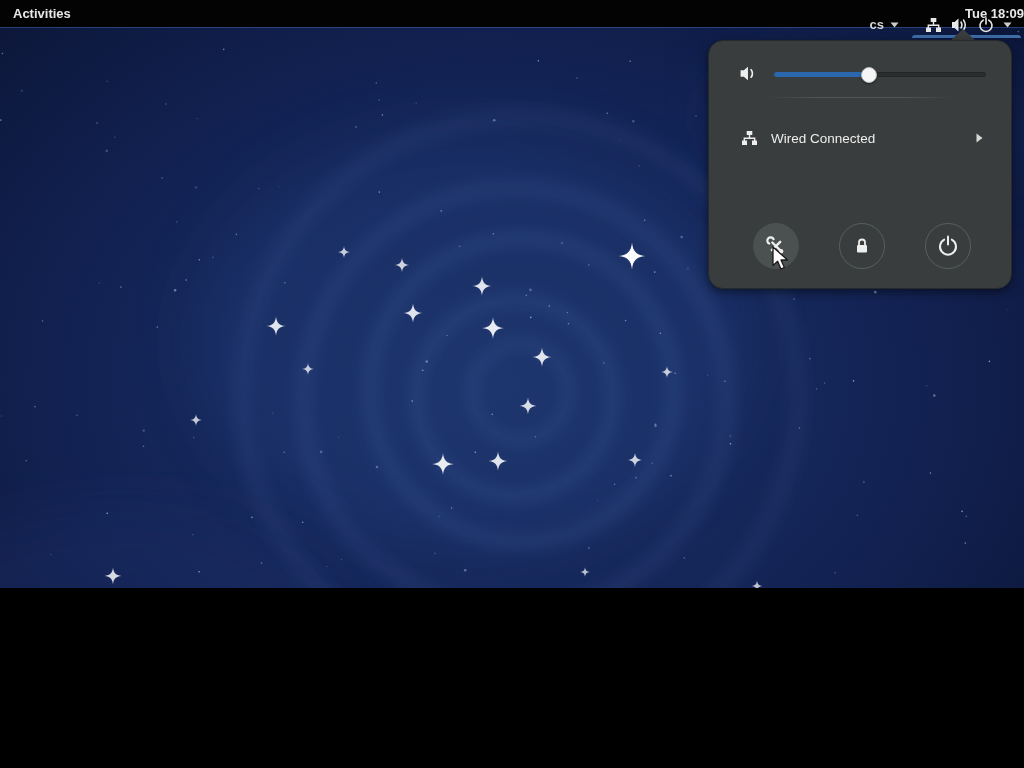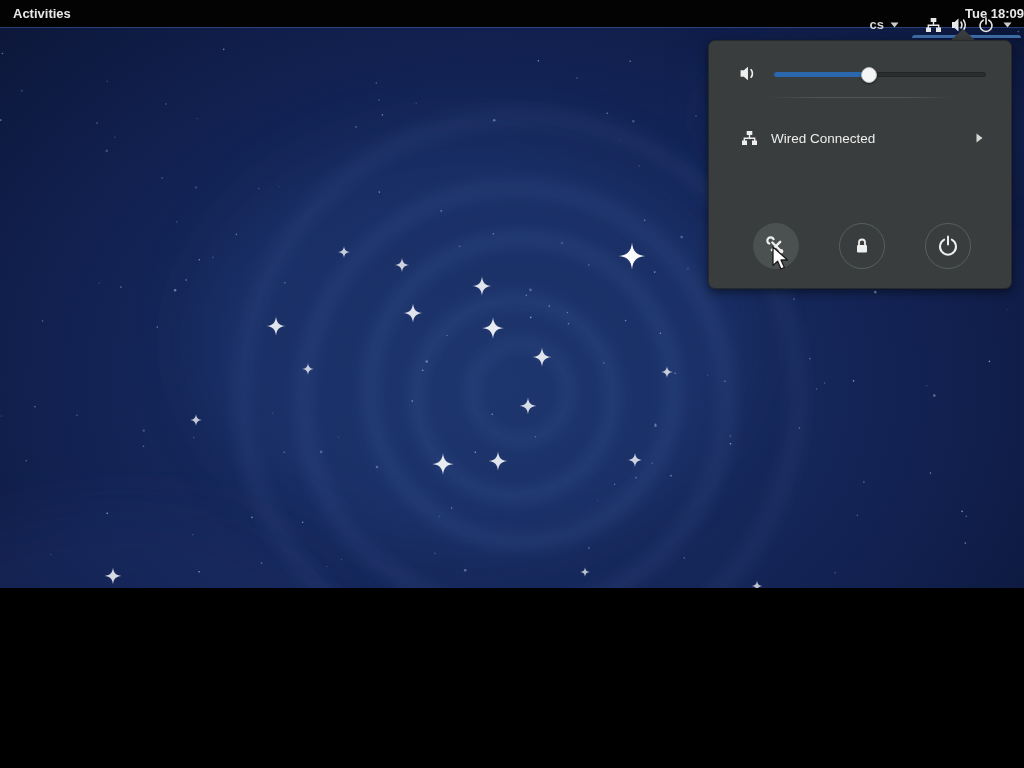--- a/index.html
+++ b/index.html
@@ -33,21 +33,21 @@
   .aggregate .underline { position:absolute; left:1px; right:3px; bottom:0; height:3px;
                           background:#3e6da7; border-radius:3px 3px 0 0; }
   .bar-icon { display:flex; align-items:center; }
 
   
   .menu-arrow { position:absolute; left:950px; top:29px; width:0; height:0; z-index:11;
     border-left:13px solid transparent; border-right:13px solid transparent;
     border-bottom:12px solid #393d3d; }
   .panel {
     position:absolute; left:708px; top:40px; width:304px; height:249px; z-index:11;
-    background:#393d3d; border:1px solid #262a2a; border-radius:7px;
+    background:#393d3d; border:1px solid #262a2a; border-radius:15px;
     box-shadow:0 3px 10px rgba(0,0,0,0.5);
     color:#eeeeec; font-size:13.5px;
   }
   .vol-row { position:absolute; left:0; top:15px; width:100%; height:38px; }
   .vol-icon { position:absolute; left:30px; top:9px; }
   .slider { position:absolute; left:65px; top:14px; width:212px; height:9px; cursor:pointer; }
   .slider .track { position:absolute; left:0; top:2px; width:100%; height:5px;
                    background:#2a2e2e; border:1px solid #232626; border-radius:3px; }
   .slider .fill { position:absolute; left:0; top:2px; height:5px;
                   background:#2b67ad; border-radius:3px 0 0 3px; }

